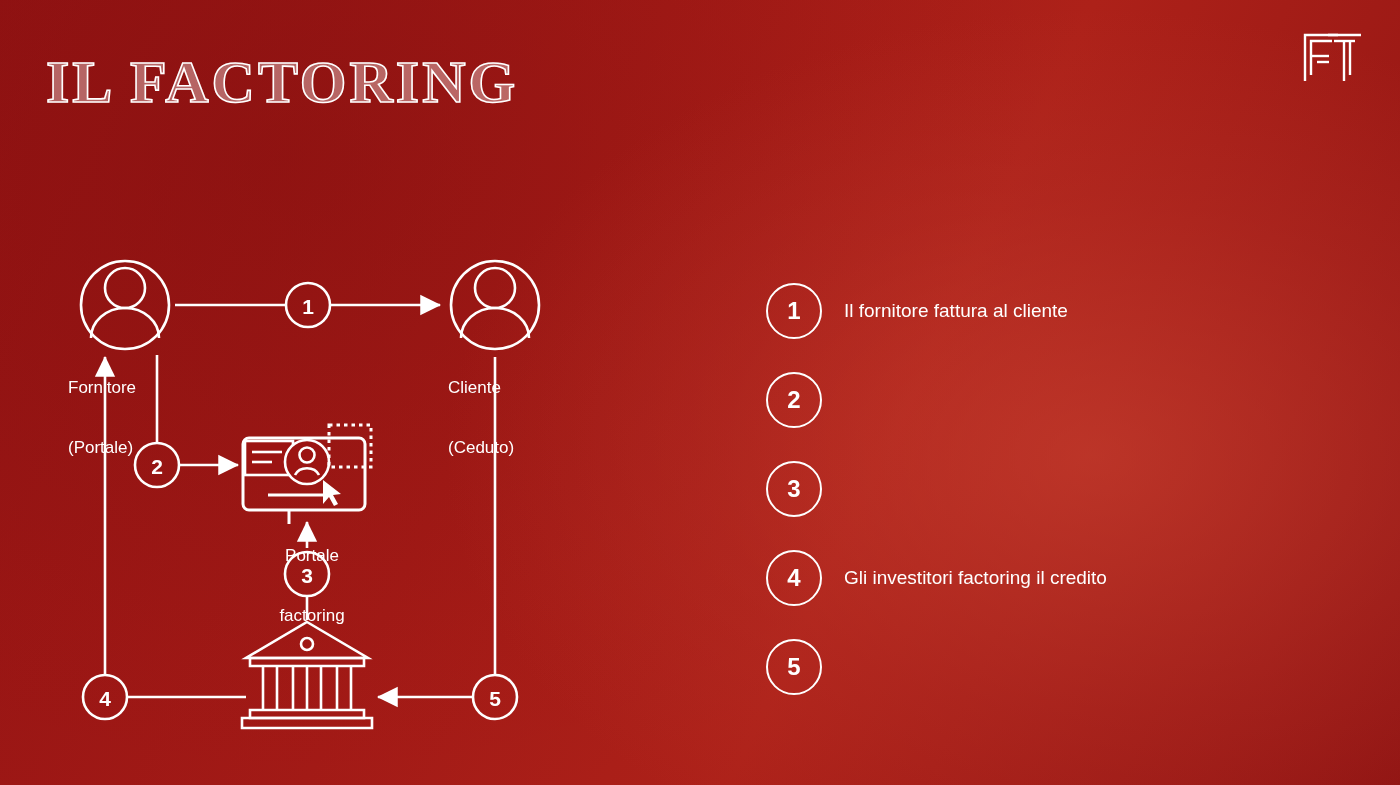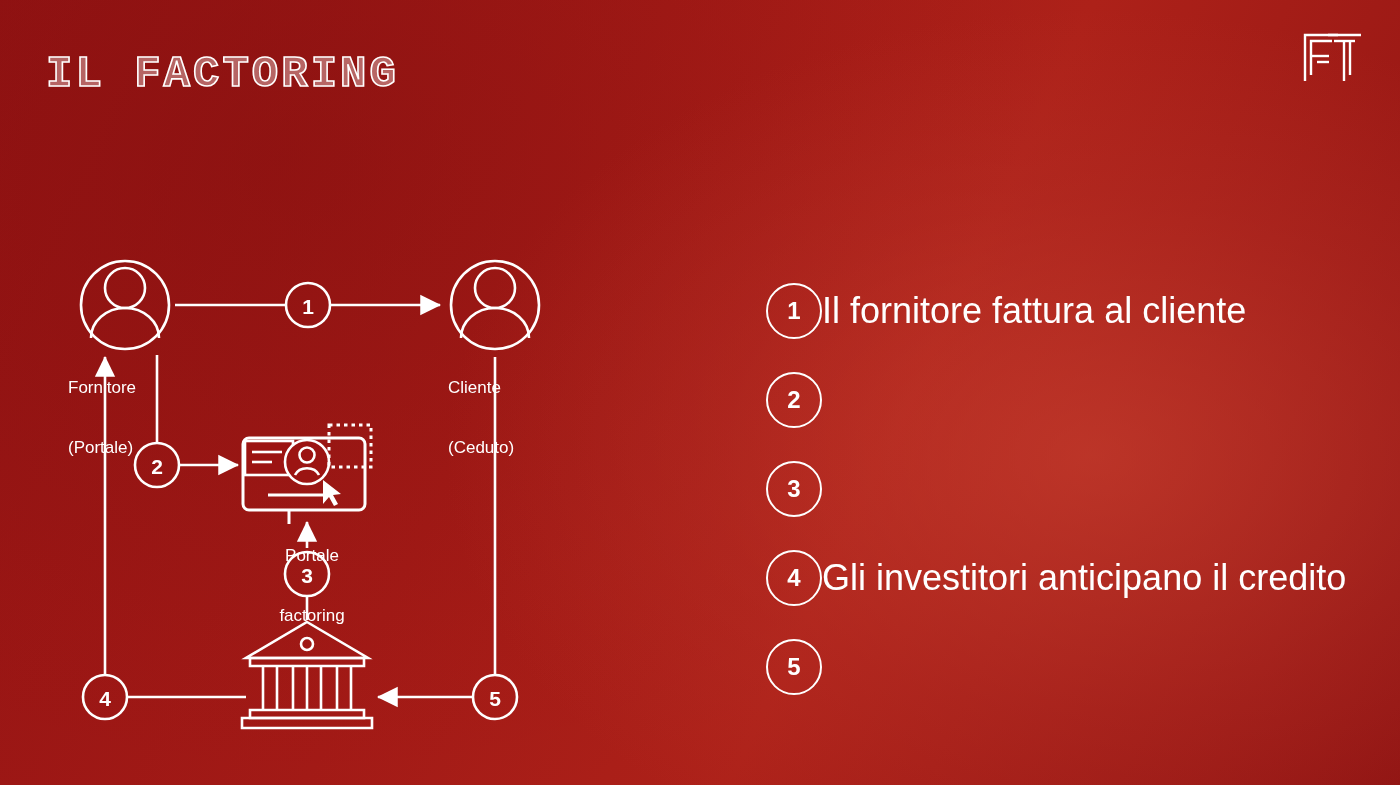--- a/index.html
+++ b/index.html
@@ -20,29 +20,29 @@
       radial-gradient(ellipse 900px 620px at 78% 58%, rgba(208,72,54,0.55) 0%, rgba(190,55,44,0.30) 42%, rgba(150,22,20,0.00) 72%),
       radial-gradient(ellipse 1100px 900px at 20% 20%, rgba(120,12,12,0.35) 0%, rgba(120,12,12,0.05) 55%, rgba(120,12,12,0) 75%),
       linear-gradient(115deg, #941313 0%, #a31a16 38%, #ad2119 62%, #8e1312 100%);
   }
 
   
   .title {
     position: absolute;
     left: 46px;
     top: 52px;
-    font-size: 44px;
+    font-size: 60px;
     letter-spacing: 3px;
     font-weight: 700;
     line-height: 1;
     color: transparent;
     -webkit-text-stroke: 1.6px #ffffff;
     text-shadow: 0 0 1px rgba(255,255,255,0.35);
     white-space: nowrap;
-    font-family: Liberation Mono, monospace;
+    font-family: Liberation Serif, serif;
   }
 
   
   .ft-logo {
     position: absolute;
     right: 36px;
     top: 30px;
     width: 62px;
     height: 54px;
   }
@@ -89,21 +89,22 @@
     border-radius: 50%;
     display: flex;
     align-items: center;
     justify-content: center;
     font-size: 24px;
     font-weight: 700;
     color: #ffffff;
     box-sizing: border-box;
   }
   .step-text {
-    font-size: 36px;
+    margin-left: 22px;
+    font-size: 19px;
     color: #ffffff;
     white-space: nowrap;
   }
 </style>
 </head>
 <body>
 
 <div class="stage">
 
   <div class="title">IL FACTORING</div>
@@ -217,20 +218,20 @@
       <div class="step-text">Il fornitore fattura al cliente</div>
     </div>
     <div class="step">
       <div class="step-badge">2</div>
     </div>
     <div class="step">
       <div class="step-badge">3</div>
     </div>
     <div class="step">
       <div class="step-badge">4</div>
-      <div class="step-text">Gli investitori anticipano il credito</div>
+      <div class="step-text">Gli investitori factoring il credito</div>
     </div>
     <div class="step">
       <div class="step-badge">5</div>
     </div>
   </div>
 
 </div>
 
 </body></html>

